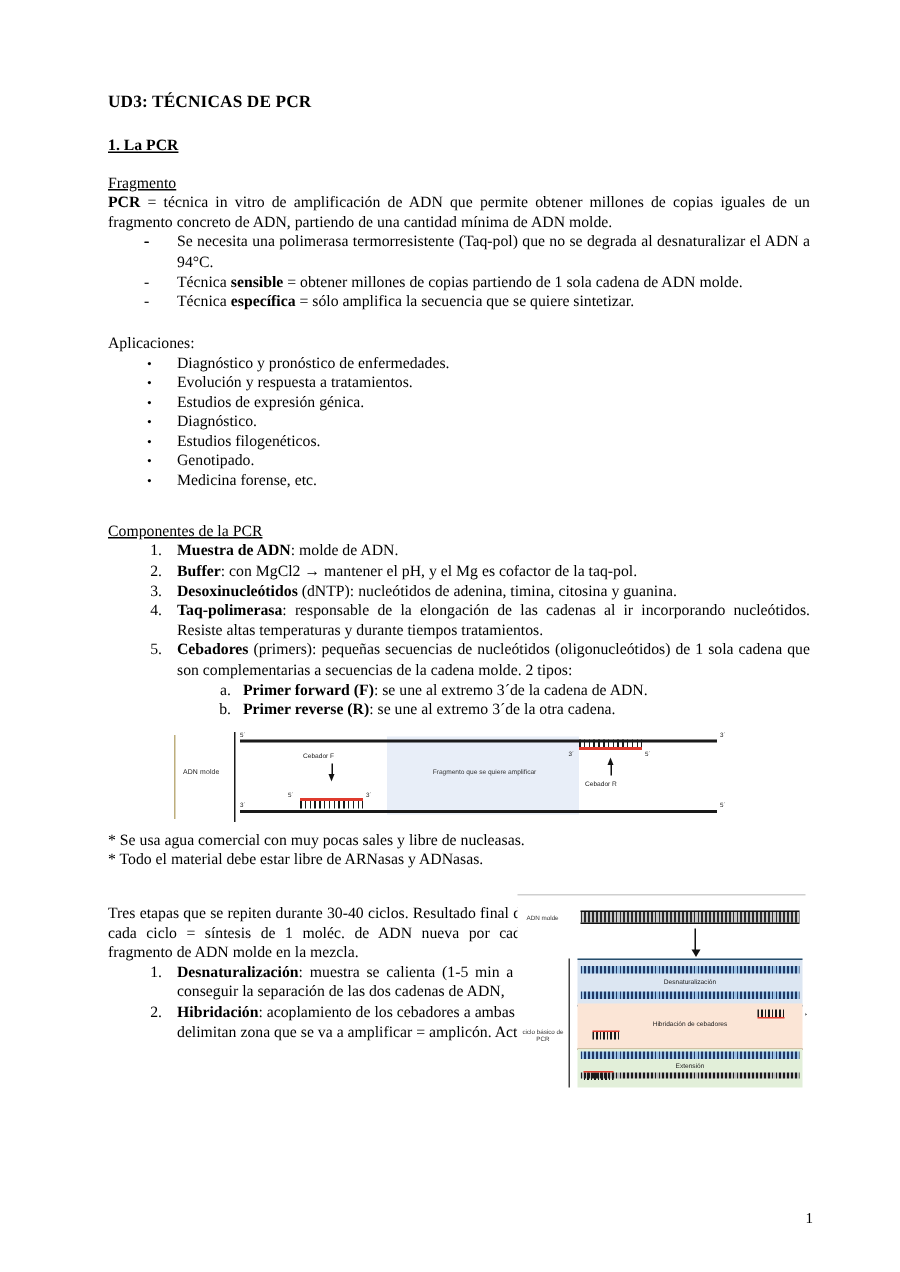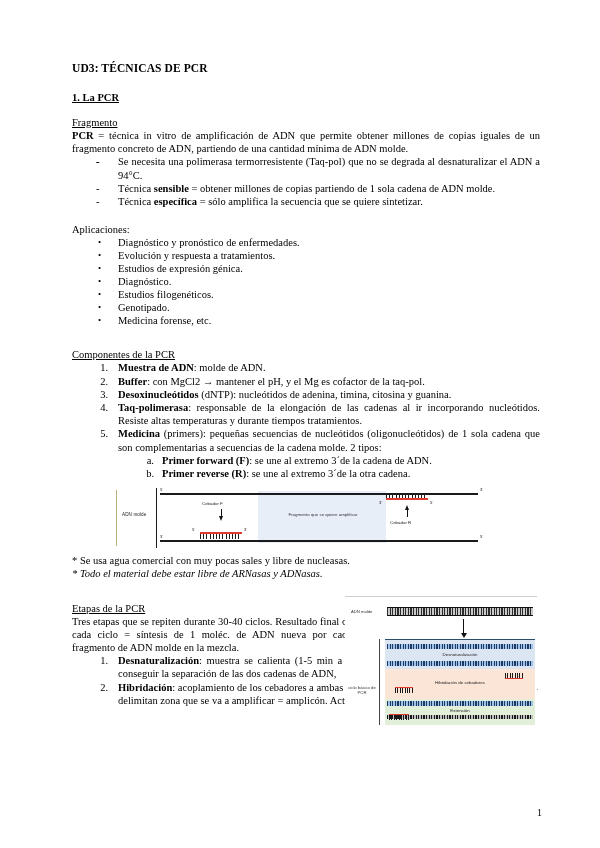--- a/index.html
+++ b/index.html
@@ -350,21 +350,21 @@
 
   <div class="spacer-lg"></div>
 
   <div class="sub-heading">Componentes de la PCR</div>
 
   <ol class="num-list">
     <li><span class="marker">1.</span><b>Muestra de ADN</b><span>: molde de ADN.</span></li>
     <li><span class="marker">2.</span><b>Buffer</b><span>: con MgCl2 → mantener el pH, y el Mg es cofactor de la taq-pol.</span></li>
     <li><span class="marker">3.</span><b>Desoxinucleótidos</b><span> (dNTP): nucleótidos de adenina, timina, citosina y guanina.</span></li>
     <li><span class="marker">4.</span><b>Taq-polimerasa</b><span>: responsable de la elongación de las cadenas al ir incorporando nucleótidos. Resiste altas temperaturas y durante tiempos tratamientos.</span></li>
-    <li><span class="marker">5.</span><b>Medicina</b><span> (primers): pequeñas secuencias de nucleótidos (oligonucleótidos) de 1 sola cadena que son complementarias a secuencias de la cadena molde. 2 tipos:</span>
+    <li><span class="marker">5.</span><b>Cebadores</b><span> (primers): pequeñas secuencias de nucleótidos (oligonucleótidos) de 1 sola cadena que son complementarias a secuencias de la cadena molde. 2 tipos:</span>
       <ol class="alpha-list nested-wrap">
         <li><span class="marker">a.</span><b>Primer forward (F)</b><span>: se une al extremo 3´de la cadena de ADN.</span></li>
         <li><span class="marker">b.</span><b>Primer reverse (R)</b><span>: se une al extremo 3´de la otra cadena.</span></li>
       </ol>
     </li>
   </ol>
 
   <div class="fig1">
     <div class="brace-line"></div>
     <div class="molde-label">ADN molde</div>
@@ -395,25 +395,24 @@
     <div class="tick" style="left:382px; top:-1px;">3´</div>
     <div class="tick" style="left:62px; top:46px;">3´</div>
     <div class="tick" style="left:382px; top:46px;">5´</div>
     <div class="tick" style="left:94px; top:39px;">5´</div>
     <div class="tick" style="left:146px; top:39px;">3´</div>
     <div class="tick" style="left:281px; top:12px;">3´</div>
     <div class="tick" style="left:332px; top:12px;">5´</div>
   </div>
 
   <p class="para">* Se usa agua comercial con muy pocas sales y libre de nucleasas.</p>
-  <p class="para" style="width:285px;font-style:italic;">*  Todo  el  material  debe  estar  libre  de  ARNasas  y ADNasas.</p>
+  <p class="para" style="width:285px;">*  Todo  el  material  debe  estar  libre  de  ARNasas  y ADNasas.</p>
 
   <div class="spacer-lg"></div>
 
-  <div class="sub-heading">Etapas de la PCR</div>
 
   <p class="para" style="width:280px;">Tres etapas que se repiten durante 30-40 ciclos. Resultado final de cada ciclo = síntesis de 1 moléc. de ADN nueva por cada fragmento de ADN molde en la mezcla.</p>
 
   <ol class="num-list">
     <li style="width:280px;"><span class="marker">1.</span><b>Desnaturalización</b><span>: muestra se calienta (1-5 min a 95°C) hasta conseguir la separación de las dos cadenas de ADN,</span></li>
     <li><span class="marker">2.</span><b>Hibridación</b><span>: acoplamiento de los cebadores a ambas cadenas. Primers F y R se unen a la cadena → delimitan zona que se va a amplificar = amplicón. Actúan a 50-70°C, la Tª debe</span></li>
   </ol>
 
   <div class="fig2">
     <div class="molde-lbl">ADN molde</div>

